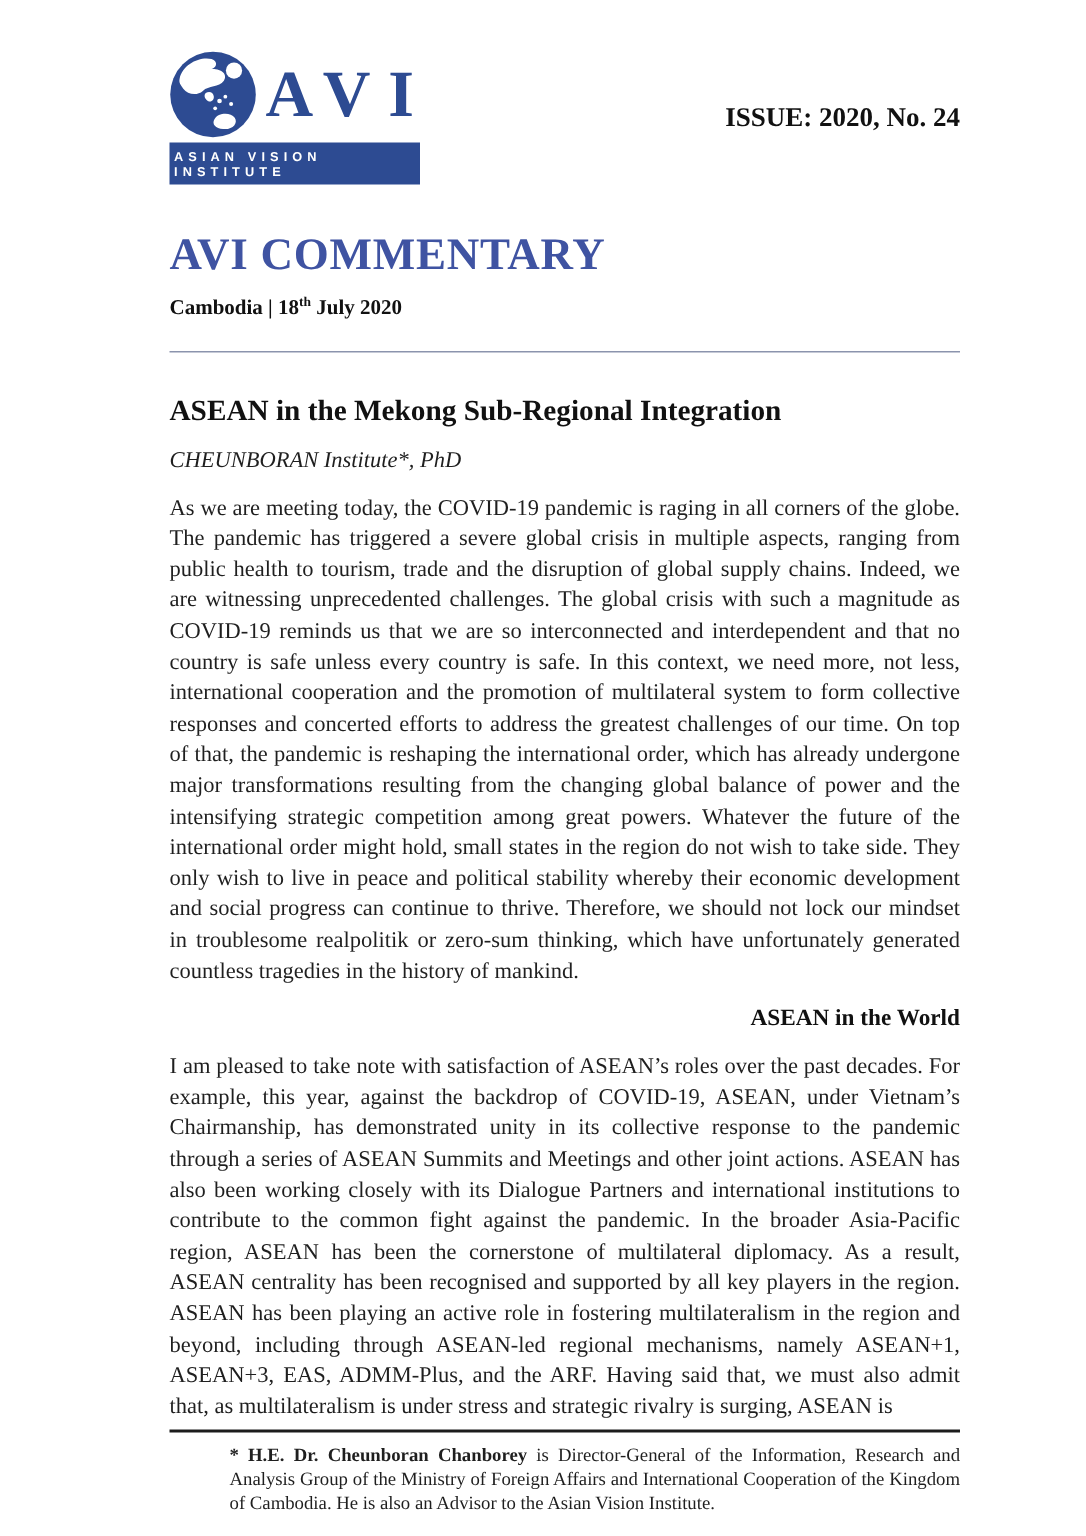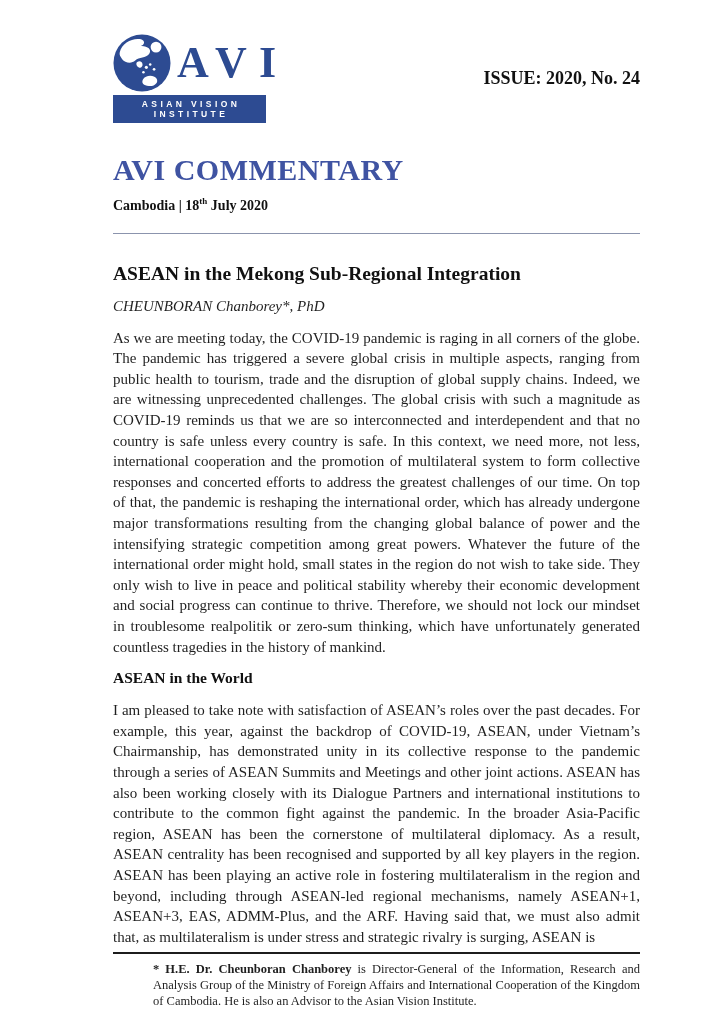--- a/index.html
+++ b/index.html
@@ -21,21 +21,21 @@
   .logo-acronym{
     font-family:"Liberation Serif", serif;
     font-weight:bold;color:#2d4b92;
     font-size:44px;line-height:58px;
     letter-spacing:12px;margin-left:6px;white-space:nowrap;
   }
   .logo-bar{
     margin-top:3px;background:#2d4b92;color:#ffffff;
     font-family:"Liberation Sans", sans-serif;
     font-size:8.5px;font-weight:bold;letter-spacing:3.4px;
-    text-align:center;padding:4px 0 4px 3px;width:153px;box-sizing:border-box;
+    text-align:left;padding:4px 0 4px 3px;width:167px;box-sizing:border-box;
   }
   .issue{
     margin-top:34px;
     font-weight:bold;font-size:18px;color:#111111;white-space:nowrap;text-align:center;
   }
   
   .masthead{
     margin:30px 0 0 0;
     color:#3f53a2;font-weight:bold;font-size:30px;letter-spacing:0.5px;
   }
@@ -45,21 +45,21 @@
     margin-top:19px;border:none;height:0;
     border-top:1.6px solid #8b94ad;
   }
   
   .article-title{margin:29px 0 0 0;font-weight:bold;font-size:19.5px;color:#111111;}
   .author{margin-top:13px;font-style:italic;font-size:15px;}
   .body-para{
     margin:13px 0 0 0;
     font-size:15px;line-height:20.6px;text-align:justify;
   }
-  .section-heading{margin:12px 0 0 0;font-weight:bold;font-size:15.5px;color:#111111;}
+  .section-heading{margin:12px 0 0 0;font-weight:bold;font-size:15.5px;color:#111111;text-align:right;}
   
   .footnote-rule{margin-top:5px;height:0;border-top:2px solid #1c1c1c;}
   .footnote{
     margin-top:7px;font-size:12.5px;line-height:16px;text-align:justify;margin-left:40px;
   }
   .footnote b{font-weight:bold;}
 </style>
 </head>
 <body>
 
@@ -89,21 +89,21 @@
   </div>
 
   <div class="masthead">AVI COMMENTARY</div>
 
   <div class="dateline"><span>Cambodia | 18</span><sup>th</sup><span> July 2020</span></div>
 
   <hr class="thin-rule">
 
   <div class="article-title">ASEAN in the Mekong Sub-Regional Integration</div>
 
-  <div class="author">CHEUNBORAN Chanborey*, PhD</div>
+  <div class="author">CHEUNBORAN Institute*, PhD</div>
 
   <p class="body-para">As we are meeting today, the COVID-19 pandemic is raging in all corners of the globe. The pandemic has triggered a severe global crisis in multiple aspects, ranging from public health to tourism, trade and the disruption of global supply chains. Indeed, we are witnessing unprecedented challenges. The global crisis with such a magnitude as COVID-19 reminds us that we are so interconnected and interdependent and that no country is safe unless every country is safe. In this context, we need more, not less, international cooperation and the promotion of multilateral system to form collective responses and concerted efforts to address the greatest challenges of our time. On top of that, the pandemic is reshaping the international order, which has already undergone major transformations resulting from the changing global balance of power and the intensifying strategic competition among great powers. Whatever the future of the international order might hold, small states in the region do not wish to take side. They only wish to live in peace and political stability whereby their economic development and social progress can continue to thrive. Therefore, we should not lock our mindset in troublesome realpolitik or zero-sum thinking, which have unfortunately generated countless tragedies in the history of mankind.</p>
 
   <div class="section-heading">ASEAN in the World</div>
 
   <p class="body-para">I am pleased to take note with satisfaction of ASEAN’s roles over the past decades. For example, this year, against the backdrop of COVID-19, ASEAN, under Vietnam’s Chairmanship, has demonstrated unity in its collective response to the pandemic through a series of ASEAN Summits and Meetings and other joint actions. ASEAN has also been working closely with its Dialogue Partners and international institutions to contribute to the common fight against the pandemic. In the broader Asia-Pacific region, ASEAN has been the cornerstone of multilateral diplomacy. As a result, ASEAN centrality has been recognised and supported by all key players in the region. ASEAN has been playing an active role in fostering multilateralism in the region and beyond, including through ASEAN-led regional mechanisms, namely ASEAN+1, ASEAN+3, EAS, ADMM-Plus, and the ARF. Having said that, we must also admit that, as multilateralism is under stress and strategic rivalry is surging, ASEAN is</p>
 
   <div class="footnote-rule"></div>
 
   <div class="footnote"><b>* H.E. Dr. Cheunboran Chanborey</b><span> is Director-General of the Information, Research and Analysis Group of the Ministry of Foreign Affairs and International Cooperation of the Kingdom of Cambodia. He is also an Advisor to the Asian Vision Institute.</span></div>

